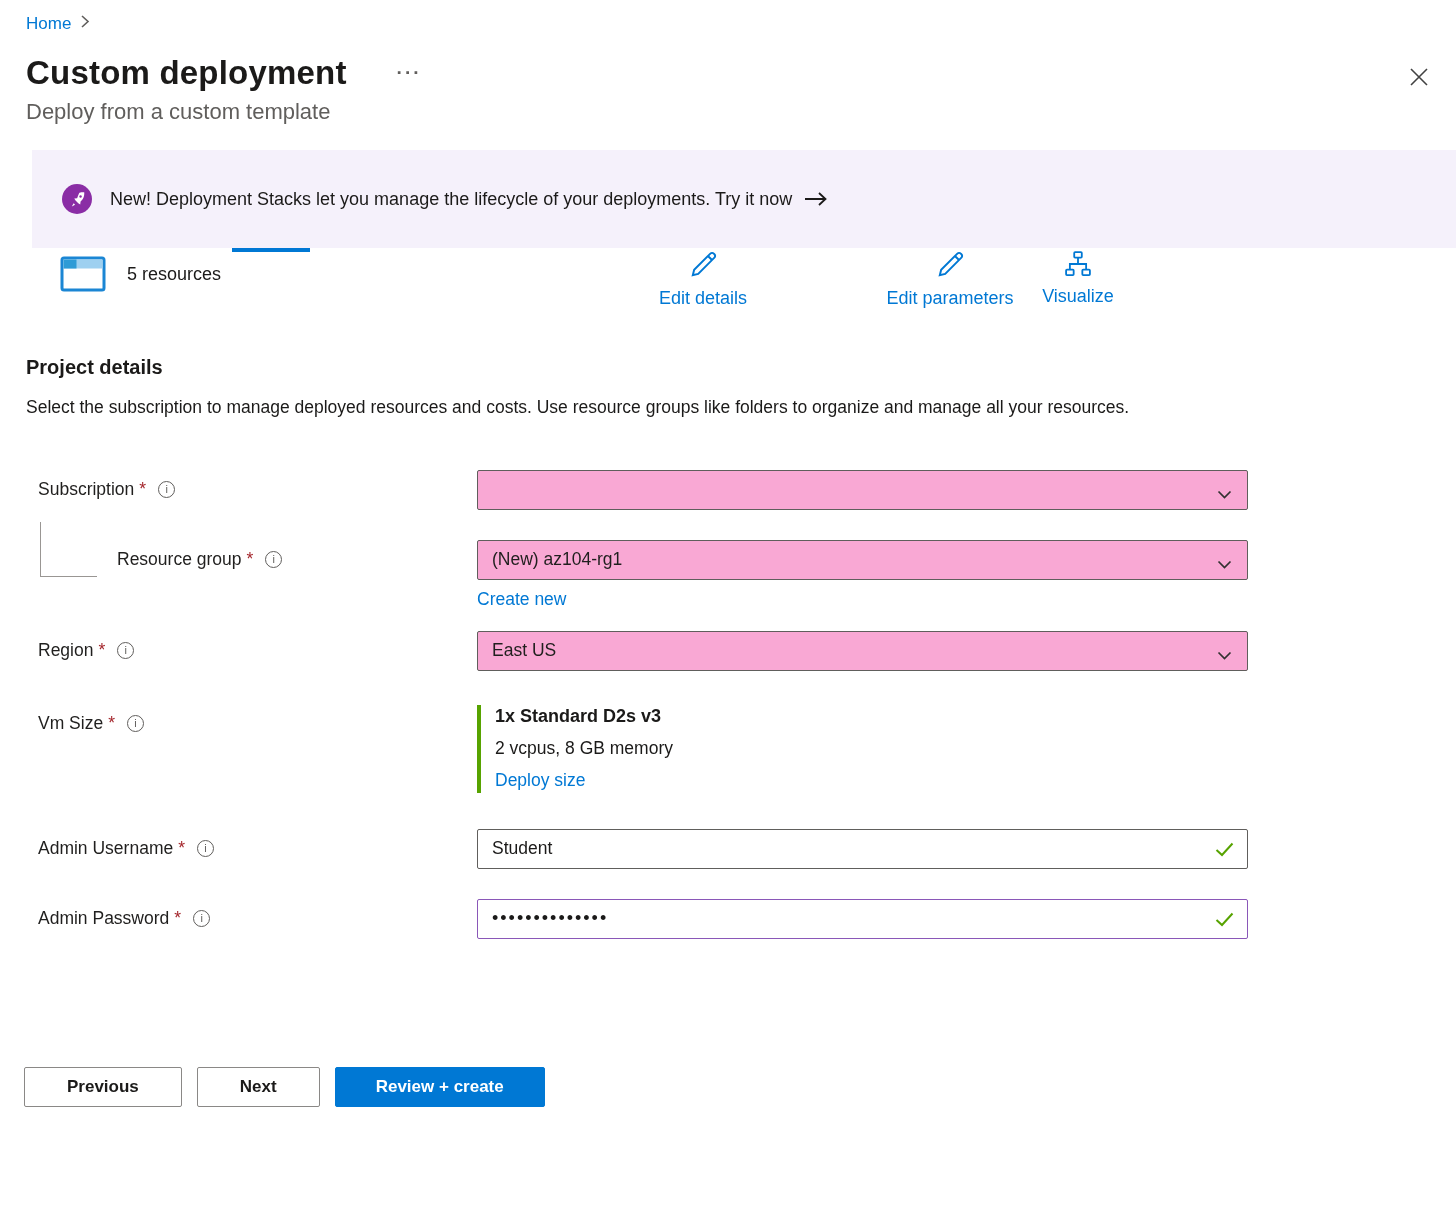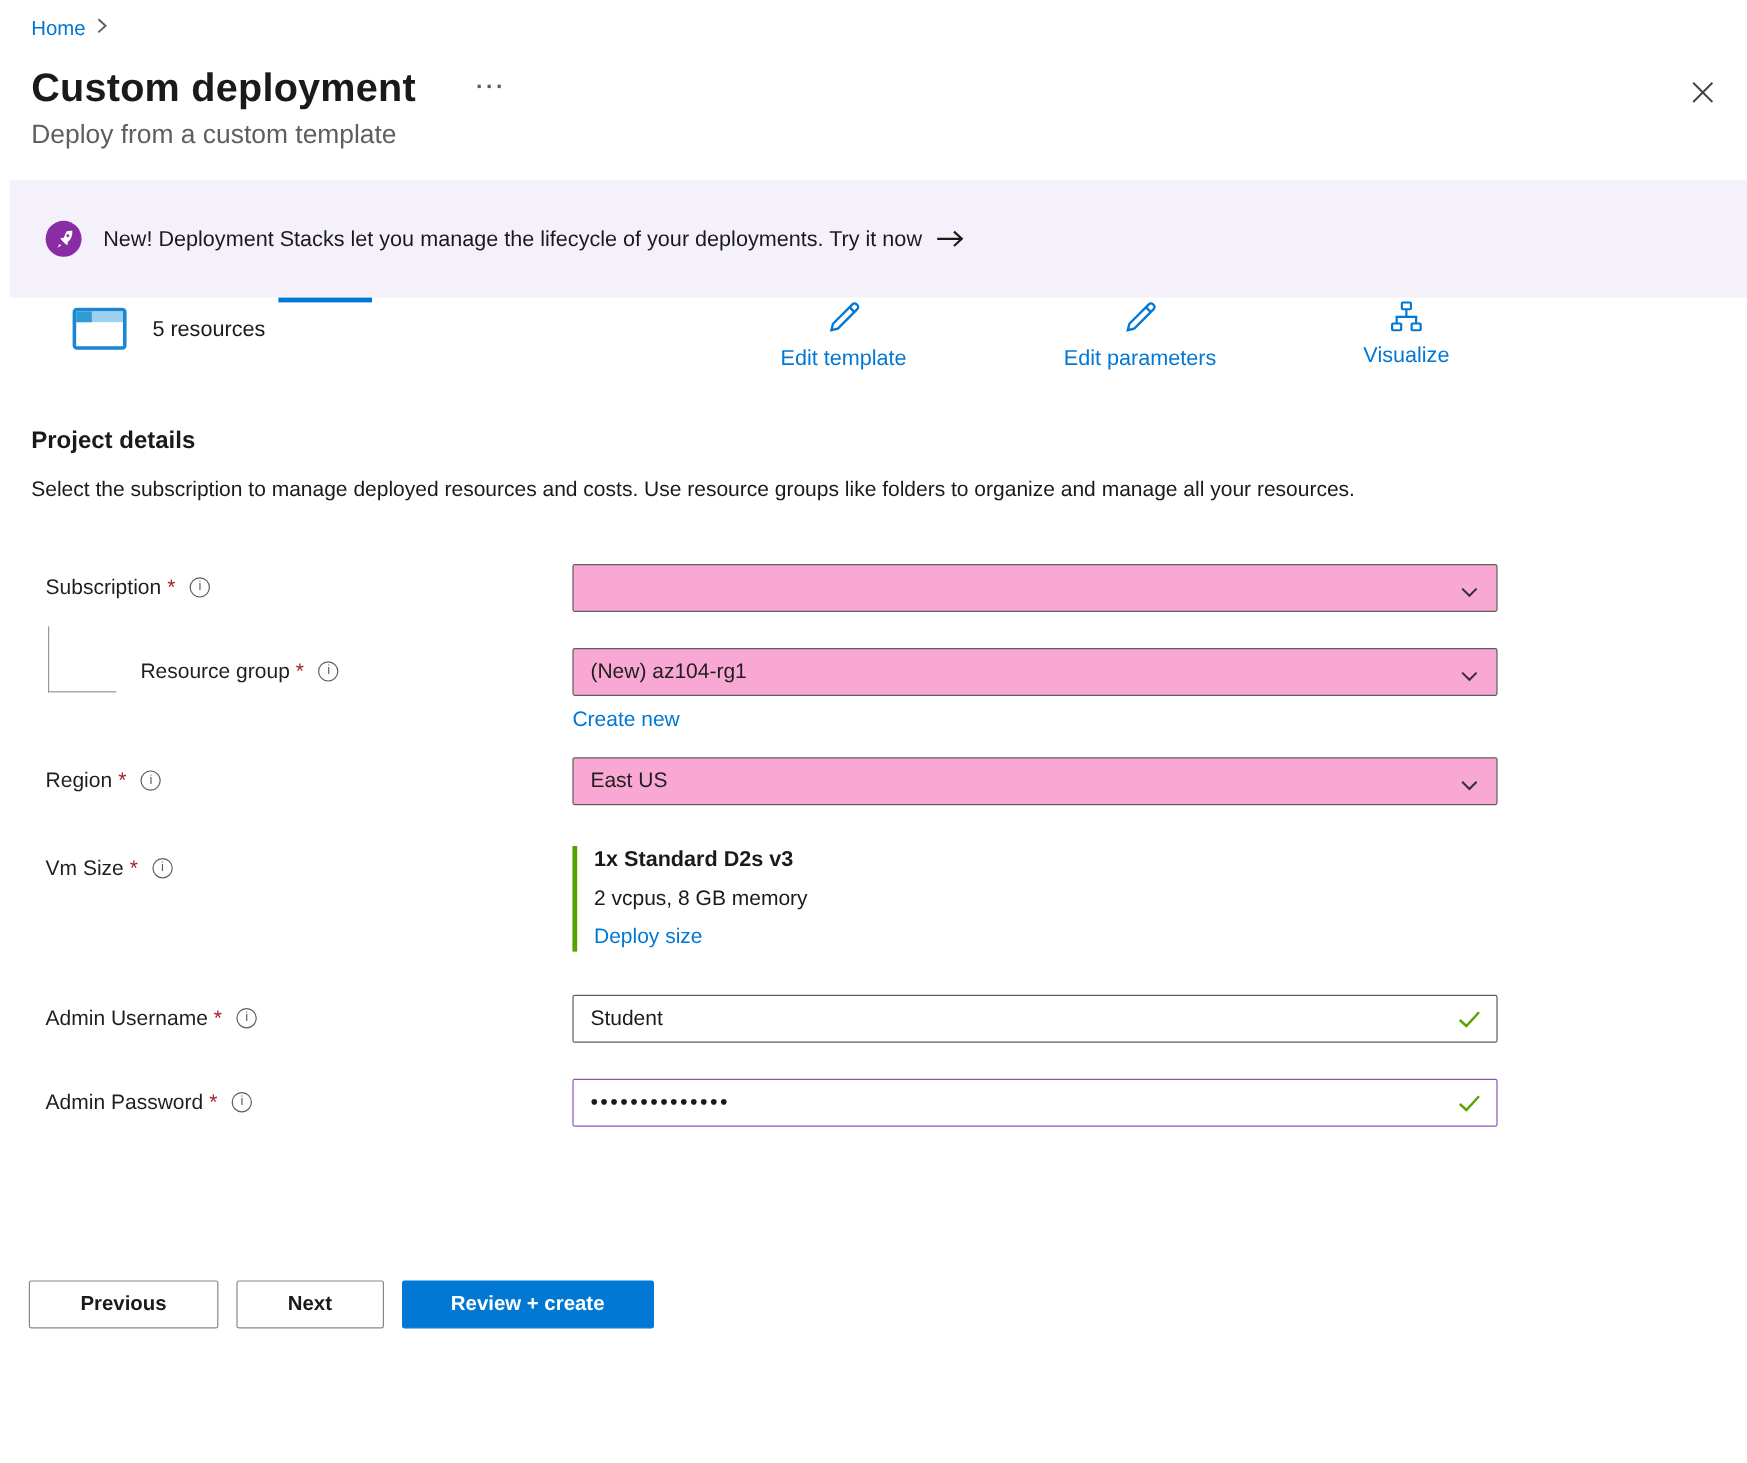--- a/index.html
+++ b/index.html
@@ -19,34 +19,34 @@
   .breadcrumb .home-link { color:#0078d4; cursor:pointer; }
 
   
   .title-row { display:flex; align-items:center; margin:20px 0 0 26px; }
   .page-title { font-size:33px; font-weight:700; color:#1b1a19; letter-spacing:.2px; }
   .menu-ellipsis { margin-left:50px; color:#605e5c; font-size:19px; letter-spacing:2px; cursor:pointer; font-weight:700; }
   .close-btn { position:absolute; top:64px; right:24px; width:26px; height:26px; cursor:pointer; display:flex; align-items:center; justify-content:center; }
   .page-subtitle { margin:7px 0 0 26px; font-size:22px; color:#605e5c; }
 
   
-  .banner { margin:25px 0 0 8px; height:98px; background:#f5f1fb; display:flex; align-items:center; padding-left:30px; font-size:18px; }
+  .banner { margin:25px 0 0 32px; height:98px; background:#f5f1fb; display:flex; align-items:center; padding-left:30px; font-size:18px; }
   .rocket-circle { width:30px; height:30px; border-radius:50%; background:#8a2da5; display:flex; align-items:center; justify-content:center; flex:0 0 auto; }
   .banner-message { margin-left:18px; color:#1b1a19; }
   .banner-arrow { margin-left:12px; cursor:pointer; display:flex; align-items:center; }
 
   
   .template-bar { position:relative; height:66px; margin-top:2px; width:100%; }
   .clipped-link-fragment { position:absolute; left:232px; top:-2px; width:78px; height:4px; background:#0078d4; }
   .resource-icon { position:absolute; left:60px; top:6px; }
   .resource-count { position:absolute; left:127px; top:14px; font-size:18px; color:#1b1a19; }
   .tpl-action { position:absolute; top:0; width:160px; display:flex; flex-direction:column; align-items:center; gap:3px; color:#0078d4; font-size:18px; cursor:pointer; }
   .tpl-action.a0 { left:623px; }
   .tpl-action.a1 { left:870px; }
-  .tpl-action.a2 { left:1092px; }
+  .tpl-action.a2 { left:998px; }
 
   
   .section-heading { margin:40px 0 0 26px; font-size:20px; font-weight:700; color:#1b1a19; }
   .section-desc { margin:13px 0 0 26px; max-width:1160px; font-size:17.5px; line-height:1.8; color:#1b1a19; }
 
   
   .form { margin-top:46px; }
   .row { display:flex; margin-left:24px; align-items:center; }
   .row.top-align { align-items:flex-start; }
   .label-cell { width:453px; display:flex; align-items:center; padding-left:14px; position:relative; font-size:17.5px; flex:0 0 auto; }
@@ -141,21 +141,21 @@
   </span>
   <span class="resource-count">5 resources</span>
 
   <div class="tpl-action a0">
     <span>
       <svg width="30" height="30" viewBox="0 0 20 20" fill="none" stroke="#0078d4" stroke-width="1.3">
         <path d="M3.2 16.8l.9-3.6L14.9 2.4a1.6 1.6 0 012.3 0l.4.4a1.6 1.6 0 010 2.3L6.8 15.9l-3.6.9z"></path>
         <path d="M13.3 4l2.7 2.7"></path>
       </svg>
     </span>
-    <span>Edit template</span>
+    <span>Edit details</span>
   </div>
 
   <div class="tpl-action a1">
     <span>
       <svg width="30" height="30" viewBox="0 0 20 20" fill="none" stroke="#0078d4" stroke-width="1.3">
         <path d="M3.2 16.8l.9-3.6L14.9 2.4a1.6 1.6 0 012.3 0l.4.4a1.6 1.6 0 010 2.3L6.8 15.9l-3.6.9z"></path>
         <path d="M13.3 4l2.7 2.7"></path>
       </svg>
     </span>
     <span>Edit parameters</span>

